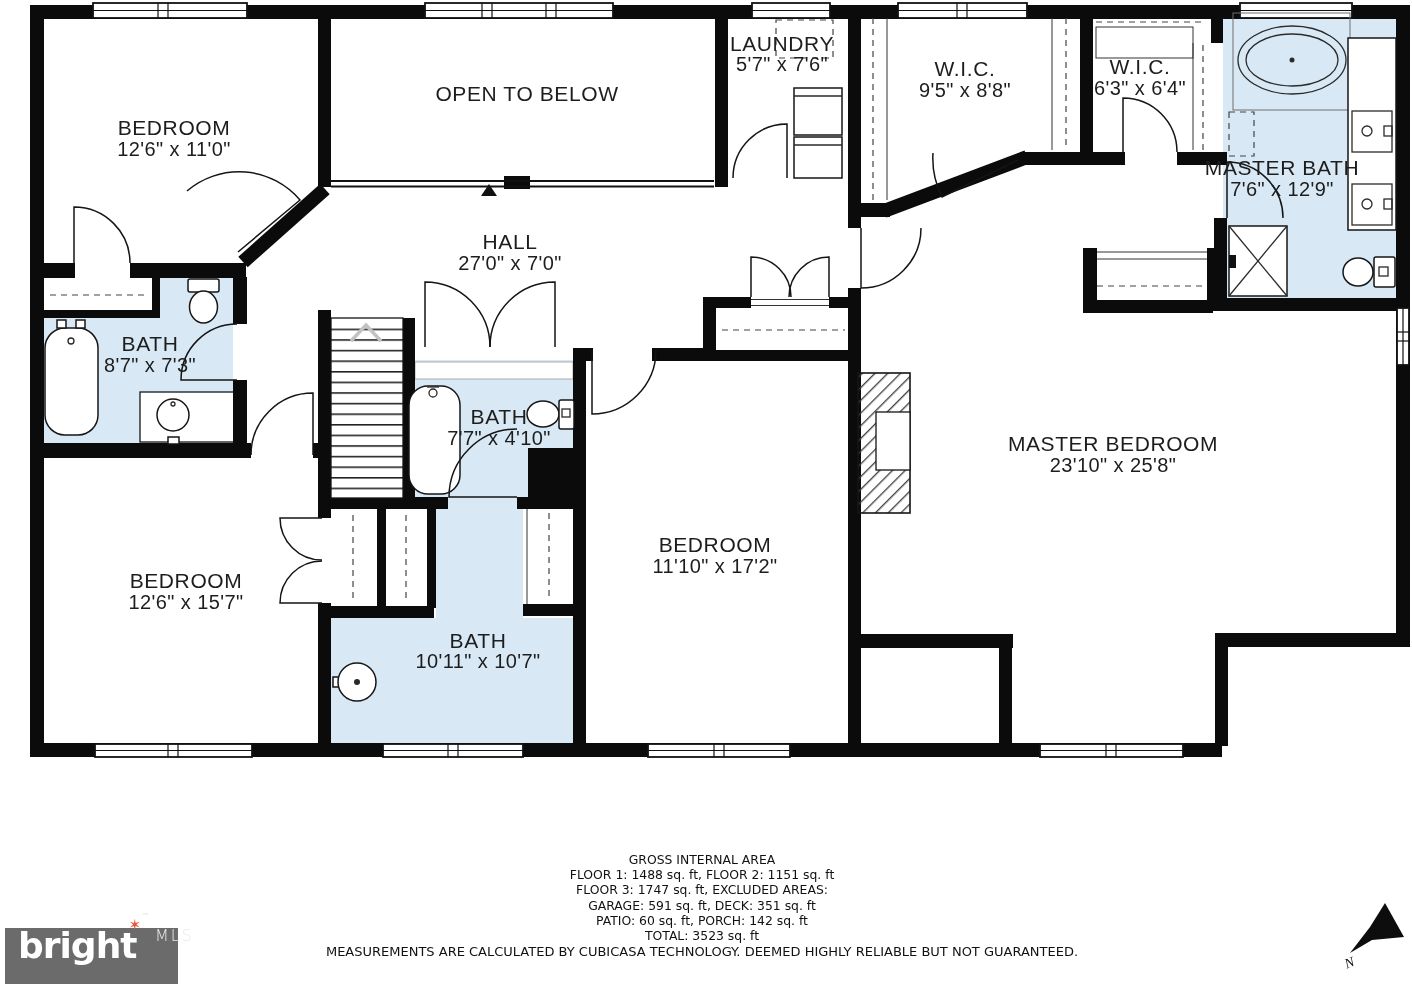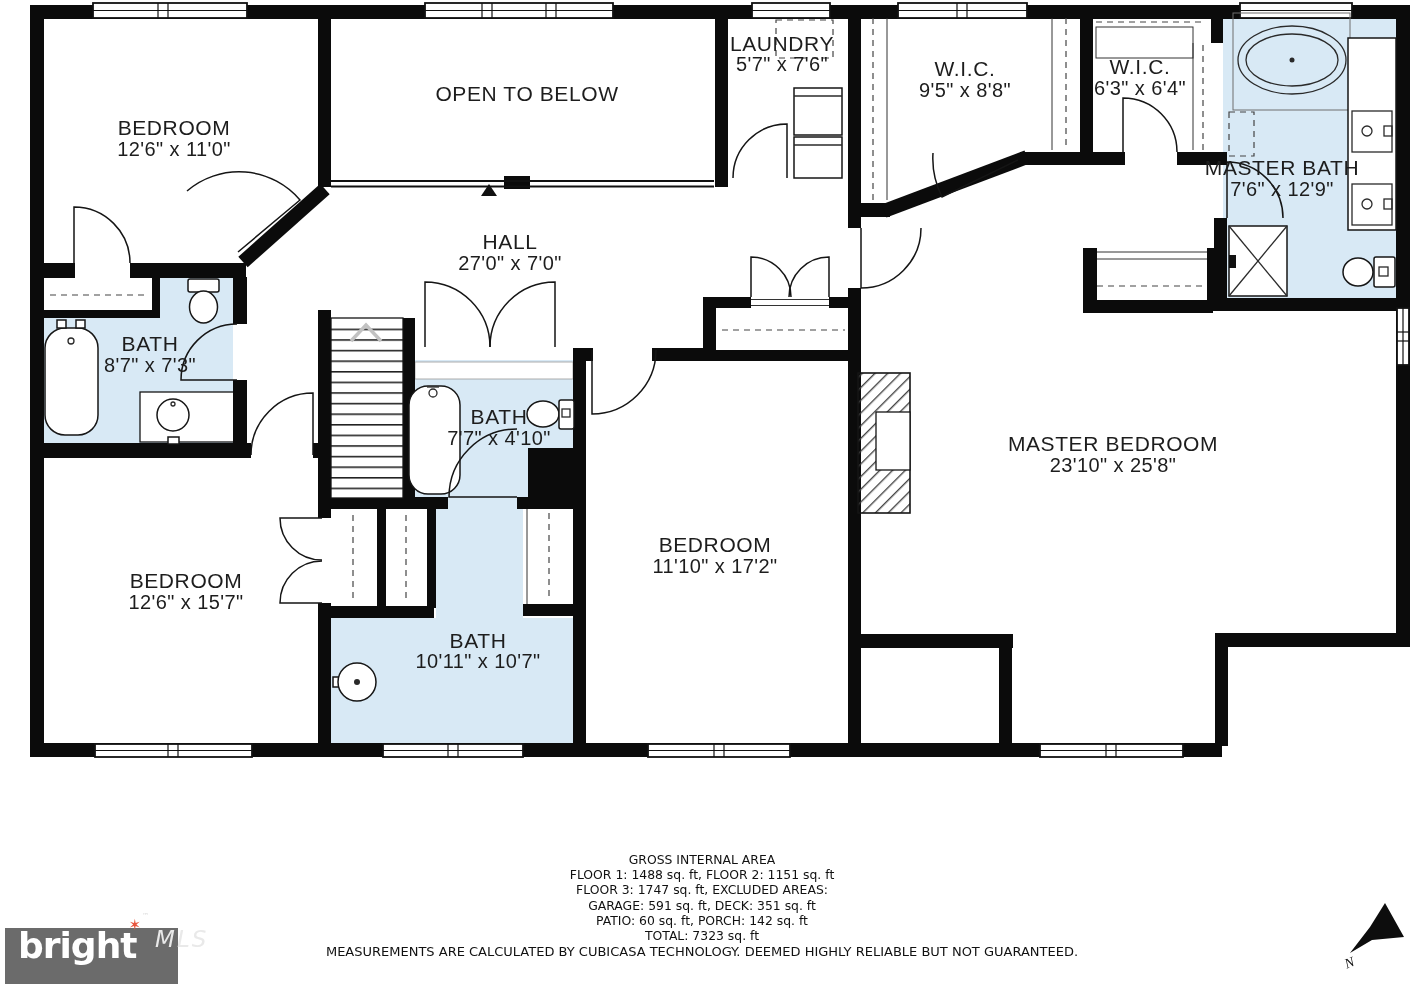--- a/index.html
+++ b/index.html
@@ -23,21 +23,21 @@
   #footer{position:absolute;left:0;right:8px;top:852px;text-align:center;color:#111;
           font-family:"DejaVu Sans",sans-serif;font-size:12.4px;line-height:15.2px;}
   #footer .disclaimer{font-size:13px;margin-top:1px;}
   
   #logo{position:absolute;left:5px;top:928px;width:173px;height:56px;background:var(--logo-bg);
         display:flex;align-items:flex-start;padding-left:13px;box-sizing:border-box;
         font-family:"DejaVu Sans",sans-serif;}
   #logo .brand{color:#fff;font-size:36px;font-weight:bold;letter-spacing:-1px;line-height:1;}
   #logo .star{color:var(--logo-star);font-size:15px;position:relative;top:-12px;margin-left:-8px;}
   #logo .tm{color:#d8d8d8;font-size:7px;position:relative;top:-16px;margin-left:1px;}
-  #logo .mls{color:#e9e9e9;font-size:23px;font-weight:300;letter-spacing:2px;margin-left:6px;line-height:1;font-style:italic;}
+  #logo .mls{color:#e9e9e9;font-size:16px;font-weight:300;letter-spacing:2px;margin-left:6px;line-height:1;}
   #compass{position:absolute;left:1336px;top:893px;}
 </style>
 </head>
 <body>
 
 <div id="stage">
 
   <svg id="plan" width="1412" height="985" viewBox="0 0 1412 985">
     <defs>
       <pattern id="treads" width="8" height="10.6" patternUnits="userSpaceOnUse">
@@ -342,21 +342,21 @@
         <text x="478" y="661" class="room-dims">10'11" x 10'7"</text>
       </g>
   </svg>
 
   <div id="footer">
     <div>GROSS INTERNAL AREA</div>
     <div>FLOOR 1: 1488 sq. ft, FLOOR 2: 1151 sq. ft</div>
     <div>FLOOR 3: 1747 sq. ft, EXCLUDED AREAS:</div>
     <div>GARAGE: 591 sq. ft, DECK: 351 sq. ft</div>
     <div>PATIO: 60 sq. ft, PORCH: 142 sq. ft</div>
-    <div>TOTAL: 7323 sq. ft</div>
+    <div>TOTAL: 3523 sq. ft</div>
     <div class="disclaimer">MEASUREMENTS ARE CALCULATED BY CUBICASA TECHNOLOGY. DEEMED HIGHLY RELIABLE BUT NOT GUARANTEED.</div>
   </div>
 
   <div id="logo">
     <span class="brand">bright</span>
       <span class="star">✶</span>
       <span class="tm">™</span>
       <span class="mls">MLS</span>
   </div>
 

